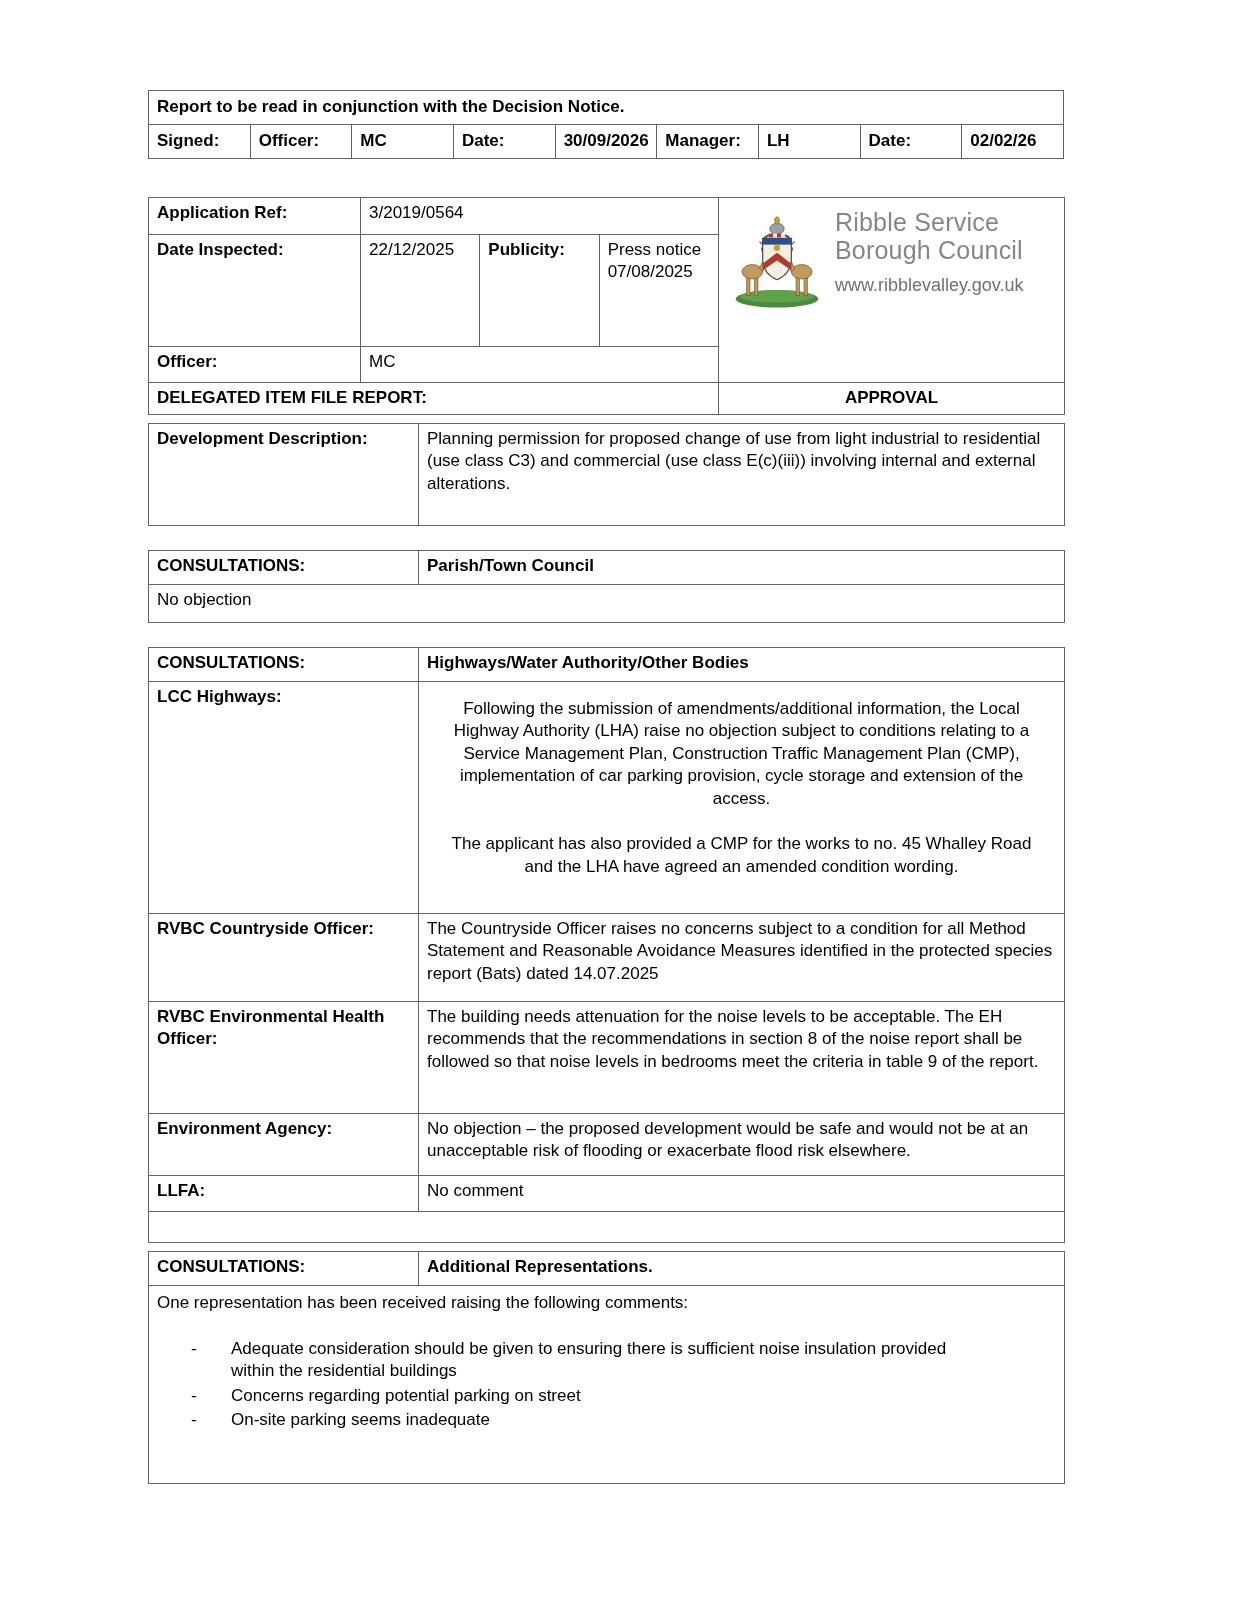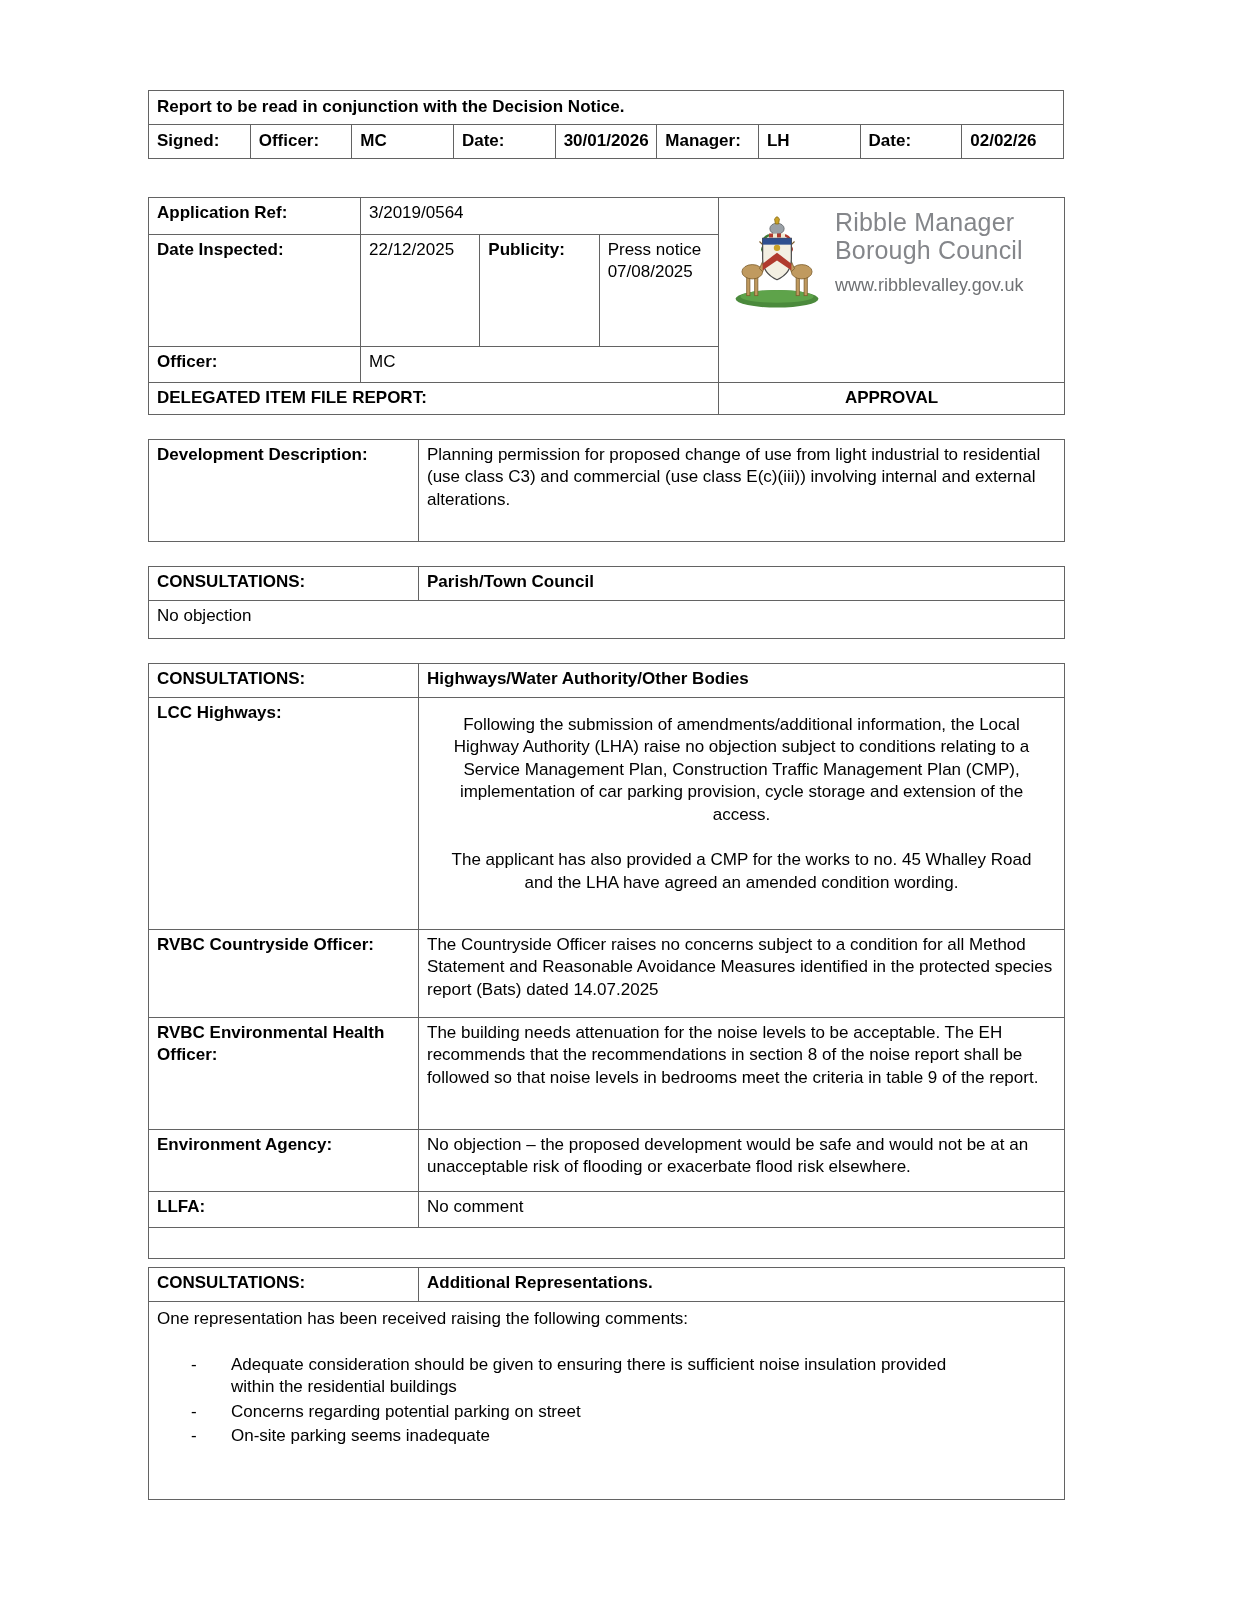--- a/index.html
+++ b/index.html
@@ -29,21 +29,21 @@
   }
   .b { font-weight: bold; }
   .center { text-align: center; }
   .vmid { vertical-align: middle; }
 
   
   .t1 { margin-bottom: 38px; }
   .t1 td { text-align: left; font-weight: bold; height: 34px; vertical-align: middle; }
 
   
-  .t2 { margin-bottom: 24px; }
+  .t2 { margin-bottom: 8px; }
   .t2 .r1 td { height: 37px; }
   .t2 .r2 td { height: 112px; }
   .t2 .r3 td { height: 36px; }
   .t2 .r4 td { height: 32px; }
   .logo-cell { padding: 6px 10px; vertical-align: top; }
   .logo-wrap { display: flex; align-items: flex-start; gap: 10px; padding-top: 4px; }
   .logo-text .org { font-size: 25px; line-height: 1.12; color: #84868a; letter-spacing: 0.2px; }
   .logo-text .site { font-size: 18px; color: #6e7073; margin-top: 10px; }
 
   
@@ -75,21 +75,21 @@
     <table class="t1">
       <tbody>
           <tr>
         <td colspan="9">Report to be read in conjunction with the Decision Notice.</td>
       </tr>
       <tr>
         <td style="width:93px">Signed:</td>
         <td style="width:92px">Officer:</td>
         <td style="width:92px">MC</td>
         <td style="width:106px">Date:</td>
-        <td style="width:120px">30/01/2026</td>
+        <td style="width:120px">30/09/2026</td>
         <td style="width:120px">Manager:</td>
         <td style="width:97px">LH</td>
         <td style="width:96px">Date:</td>
         <td style="width:100px">02/02/26</td>
       </tr>
     </tbody>
       </table>
 
     <table class="t2">
       <tbody>
@@ -130,21 +130,21 @@
               <rect x="60" y="32" width="5" height="5" fill="#b03a2e"></rect>
               <rect x="65" y="32" width="5" height="5" fill="#f1ead2"></rect>
               <path d="M57 14 Q60 8 63 14 L62 20 L58 20 Z" fill="#c9a227" stroke="#8a6d1a"></path>
 
               <path d="M42 38 h36 v26 q0 18 -18 26 q-18 -8 -18 -26 Z" fill="#f3efe2" stroke="#4a4a4a" stroke-width="1.5"></path>
               <path d="M42 38 h36 v8 h-36 Z" fill="#2e4f8f"></path>
               <path d="M42 70 L60 56 L78 70 L78 78 L60 66 L42 78 Z" fill="#b03a2e"></path>
               <circle cx="60" cy="50" r="4" fill="#c9a227"></circle>
             </svg>
             <div class="logo-text">
-              <div class="org">Ribble Manager</div>
+              <div class="org">Ribble Service</div>
               <div class="org">Borough Council</div>
               <div class="site">www.ribblevalley.gov.uk</div>
             </div>
           </div>
         </td>
       </tr>
       <tr class="r2">
         <td class="b">Date Inspected:</td>
         <td style="width:115px">22/12/2025</td>
         <td style="width:125px" class="b">Publicity:</td>

